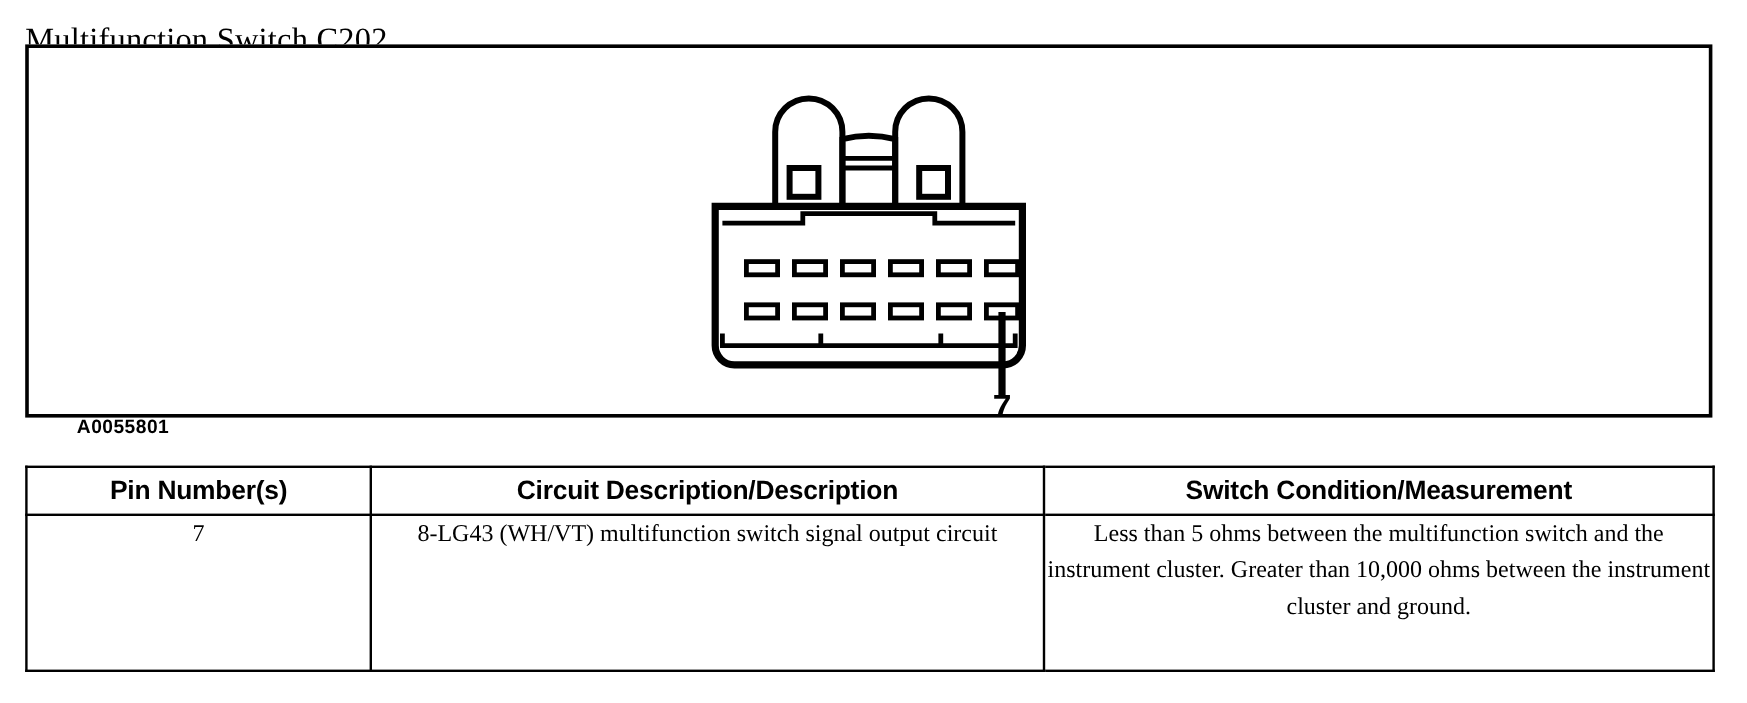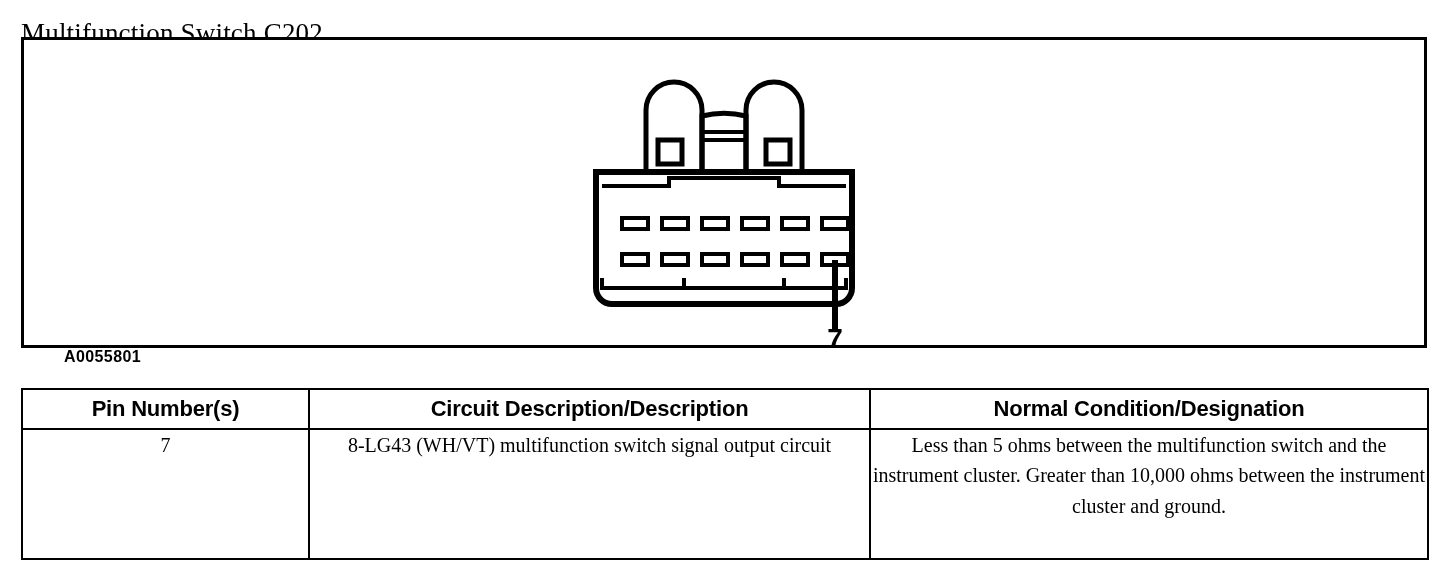--- a/index.html
+++ b/index.html
@@ -176,21 +176,21 @@
 <table class="pin-table">
   <colgroup>
     <col class="col-pin">
     <col class="col-circ">
     <col class="col-norm">
   </colgroup>
   <thead>
     <tr>
       <th>Pin Number(s)</th>
       <th>Circuit Description/Description</th>
-      <th>Normal Condition/Designation</th>
+      <th>Switch Condition/Measurement</th>
     </tr>
   </thead>
   <tbody>
     <tr>
       <td class="cell-pin">7</td>
       <td class="cell-circ">8-LG43 (WH/VT) multifunction switch signal output circuit</td>
       <td class="cell-norm">Less than 5 ohms between the multifunction switch and the instrument cluster. Greater than 10,000 ohms between the instrument cluster and ground.</td>
     </tr>
   </tbody>
 </table>

